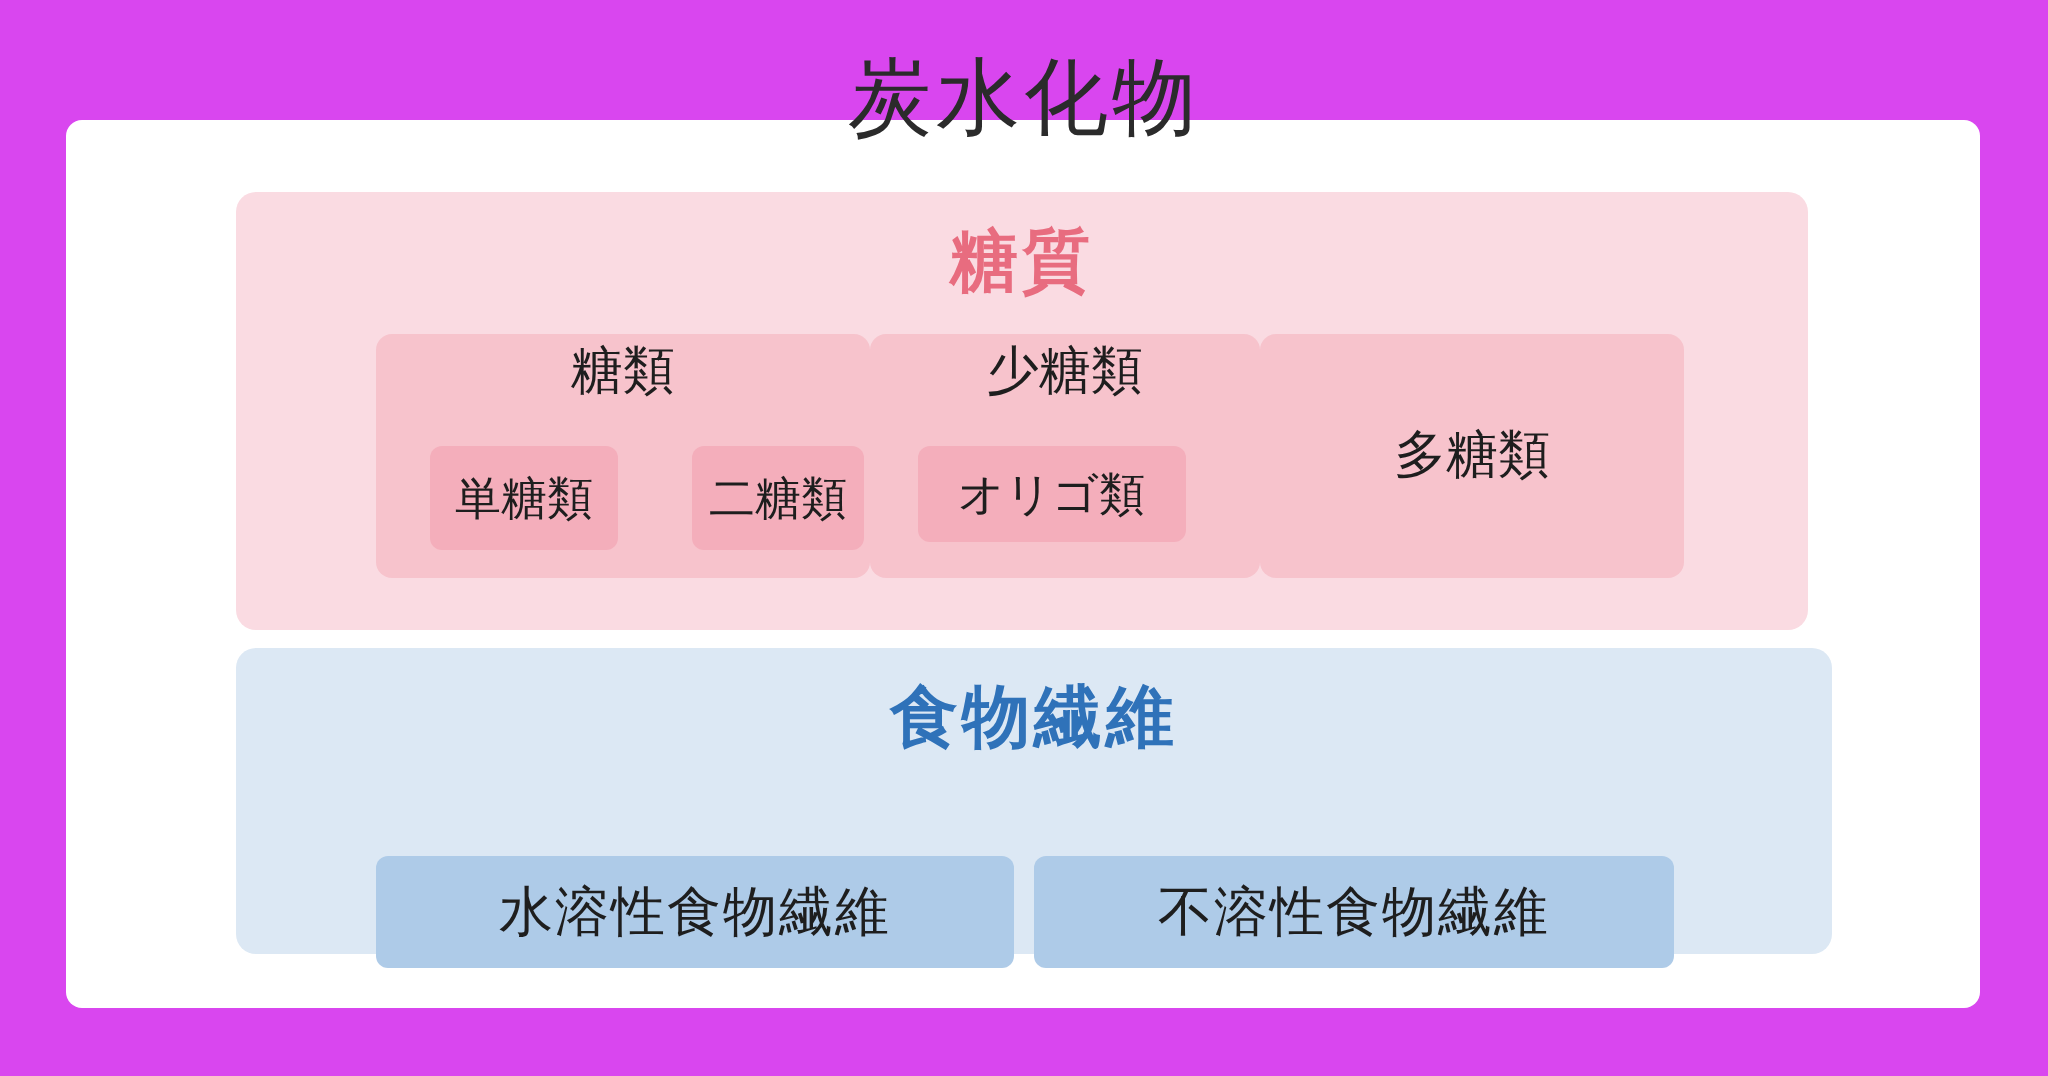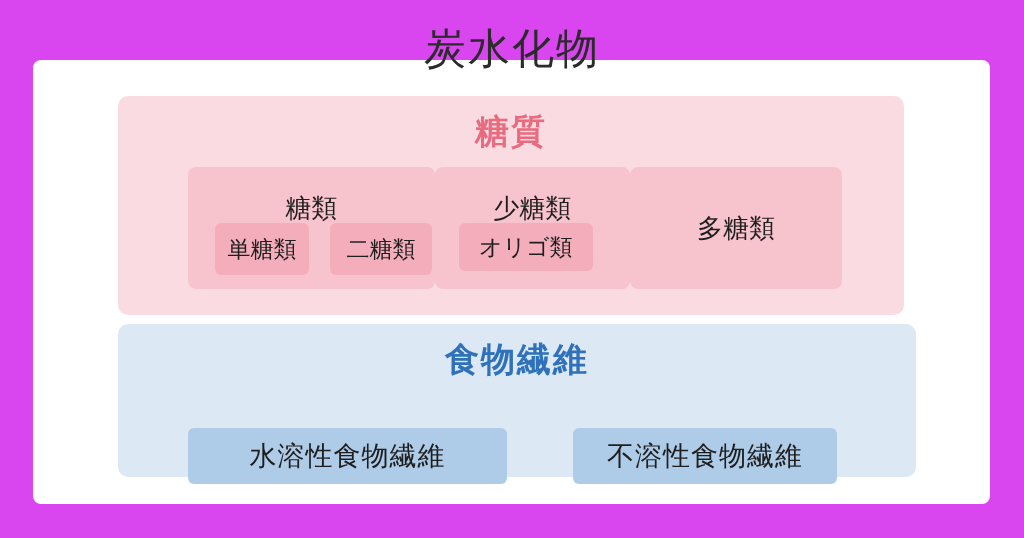--- a/index.html
+++ b/index.html
@@ -58,27 +58,27 @@
     justify-content: space-between;
   }
   .group-box {
     position: relative;
     background: #f7c3cc;
     border-radius: 8px;
     height: 122px;
     box-sizing: border-box;
   }
   .group-sugars { width: 249px; }
-  .group-oligo  { width: 197px; }
+  .group-oligo  { width: 197px; font-family: Liberation Serif, serif; }
   .group-poly   { width: 214px; display: flex; align-items: center; justify-content: flex-end; }
   .group-label {
     display: block;
     width: 100%;
     text-align: center;
-    padding-top: 26px;
+    padding-top: 4px;
     font-size: 26px;
     line-height: 30px;
     color: #1e1e1e;
   }
   .group-poly .group-label { padding-top: 0; }
 
   .sub-row {
     position: absolute;
     left: 15px; top: 56px;
     width: 217px;
@@ -90,21 +90,21 @@
     background: #f4aebb;
     border-radius: 6px;
     height: 52px;
     display: flex;
     align-items: center;
     justify-content: center;
     font-size: 23px;
     color: #1e1e1e;
   }
   .sub-mono { width: 94px; }
-  .sub-di   { width: 102px; }
+  .sub-di   { width: 86px; }
   .sub-oligo {
     position: absolute;
     left: 24px; top: 56px;
     width: 134px; height: 48px;
   }
 
   .fiber-row {
     position: absolute;
     left: 70px; top: 72px;
     width: 649px; height: 56px;
@@ -117,21 +117,21 @@
     border-radius: 6px;
     height: 56px;
     display: flex;
     align-items: center;
     justify-content: center;
     font-size: 27px;
     color: #1e1e1e;
     letter-spacing: 1px;
   }
   .fiber-soluble   { width: 319px; }
-  .fiber-insoluble { width: 264px; }
+  .fiber-insoluble { width: 320px; }
 </style>
 </head>
 <body>
 
 <div class="page">
 
   <div class="card"></div>
 
   <div class="page-title">炭水化物</div>
 

